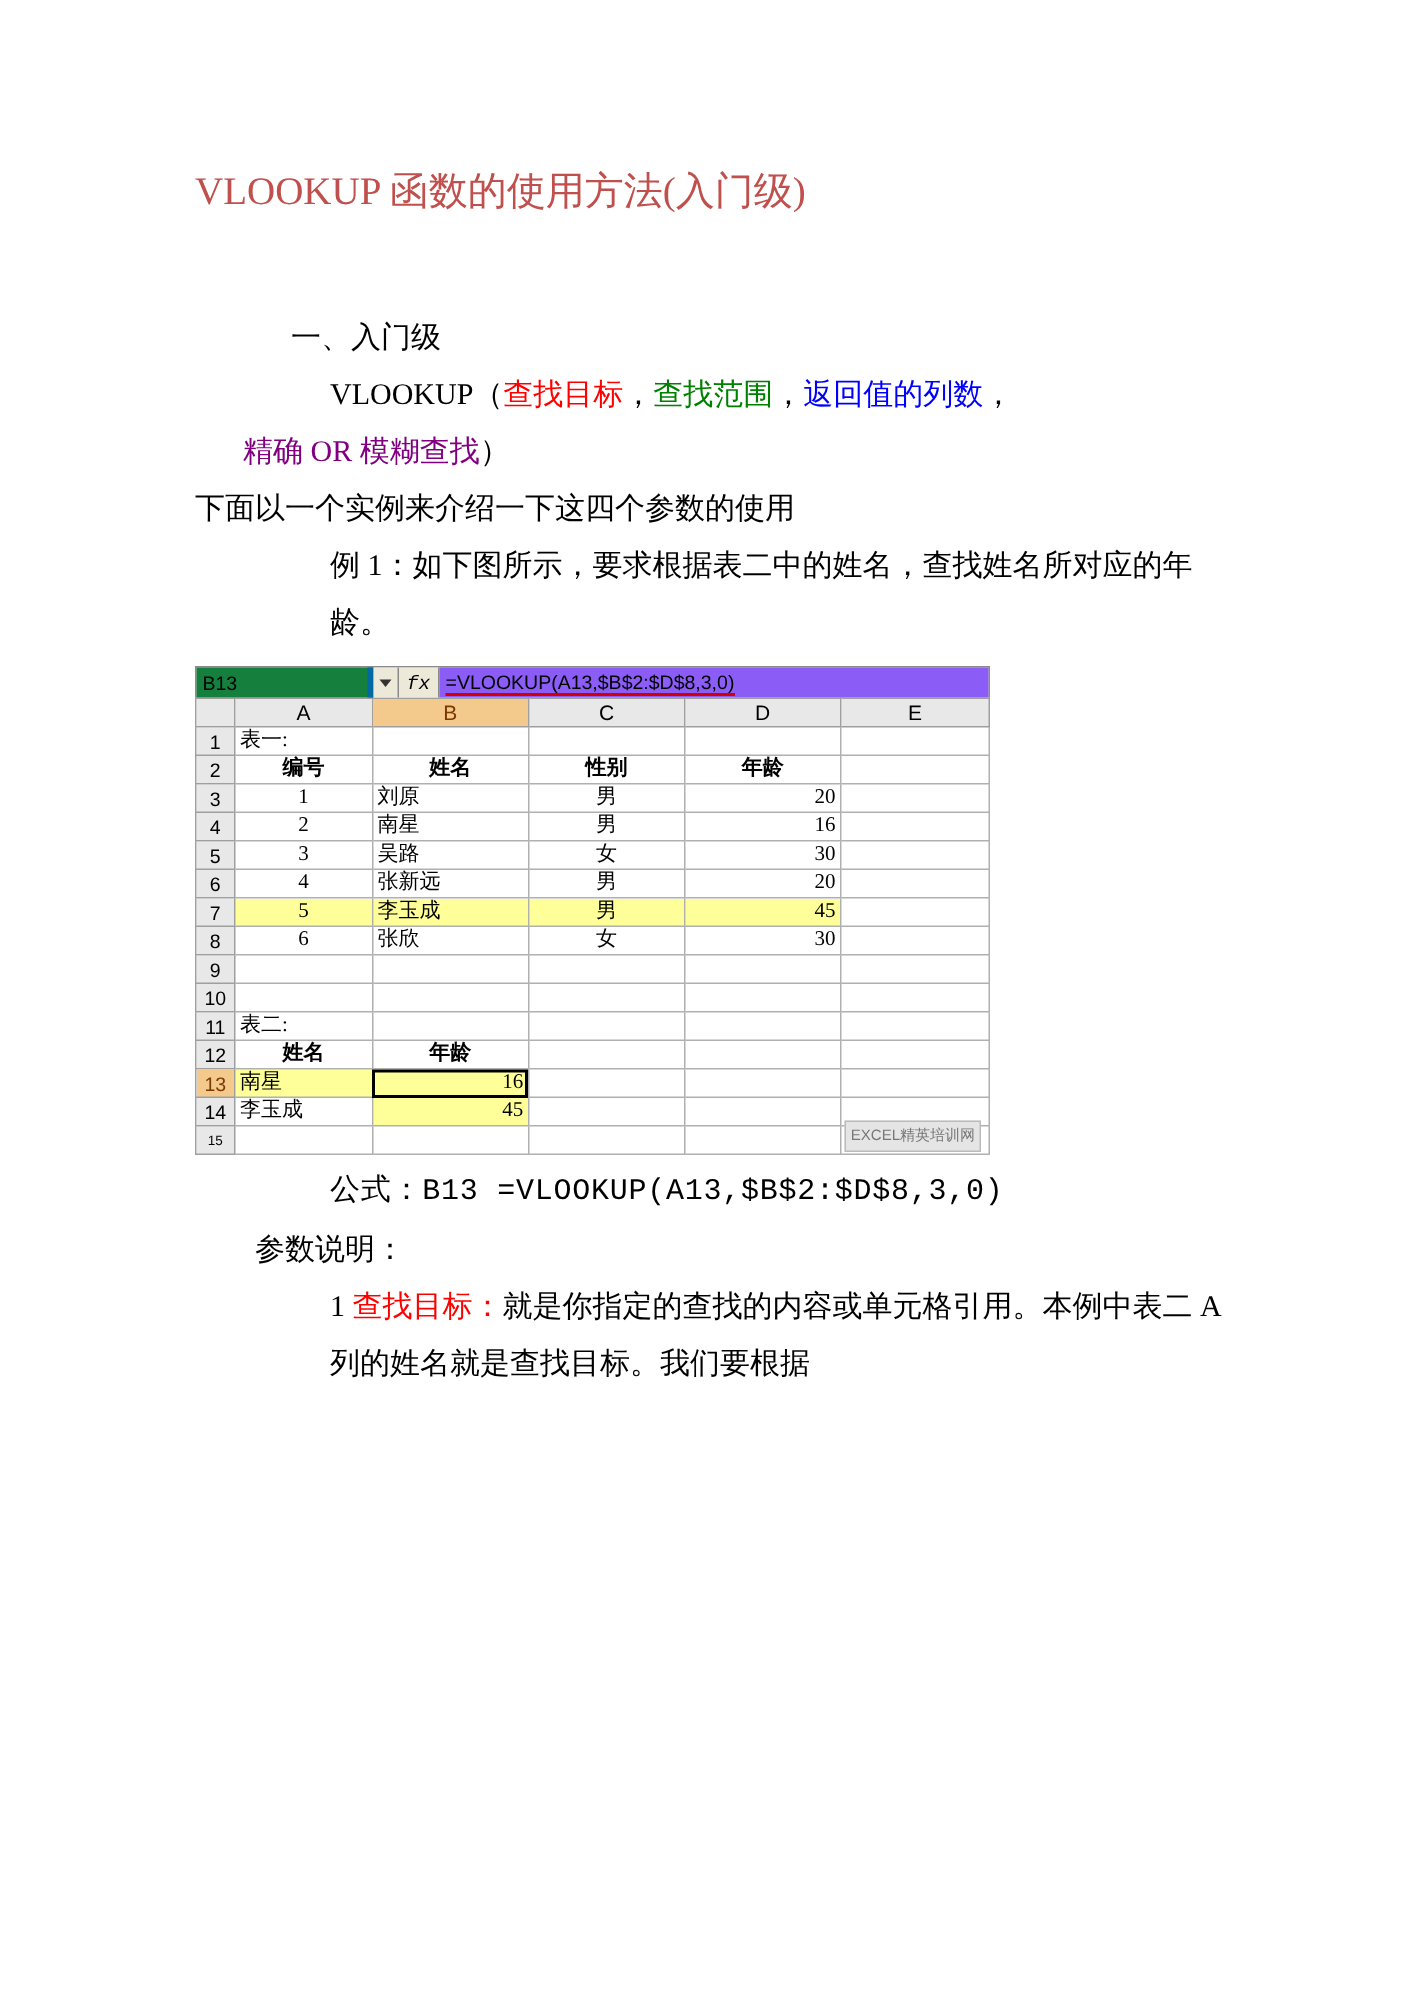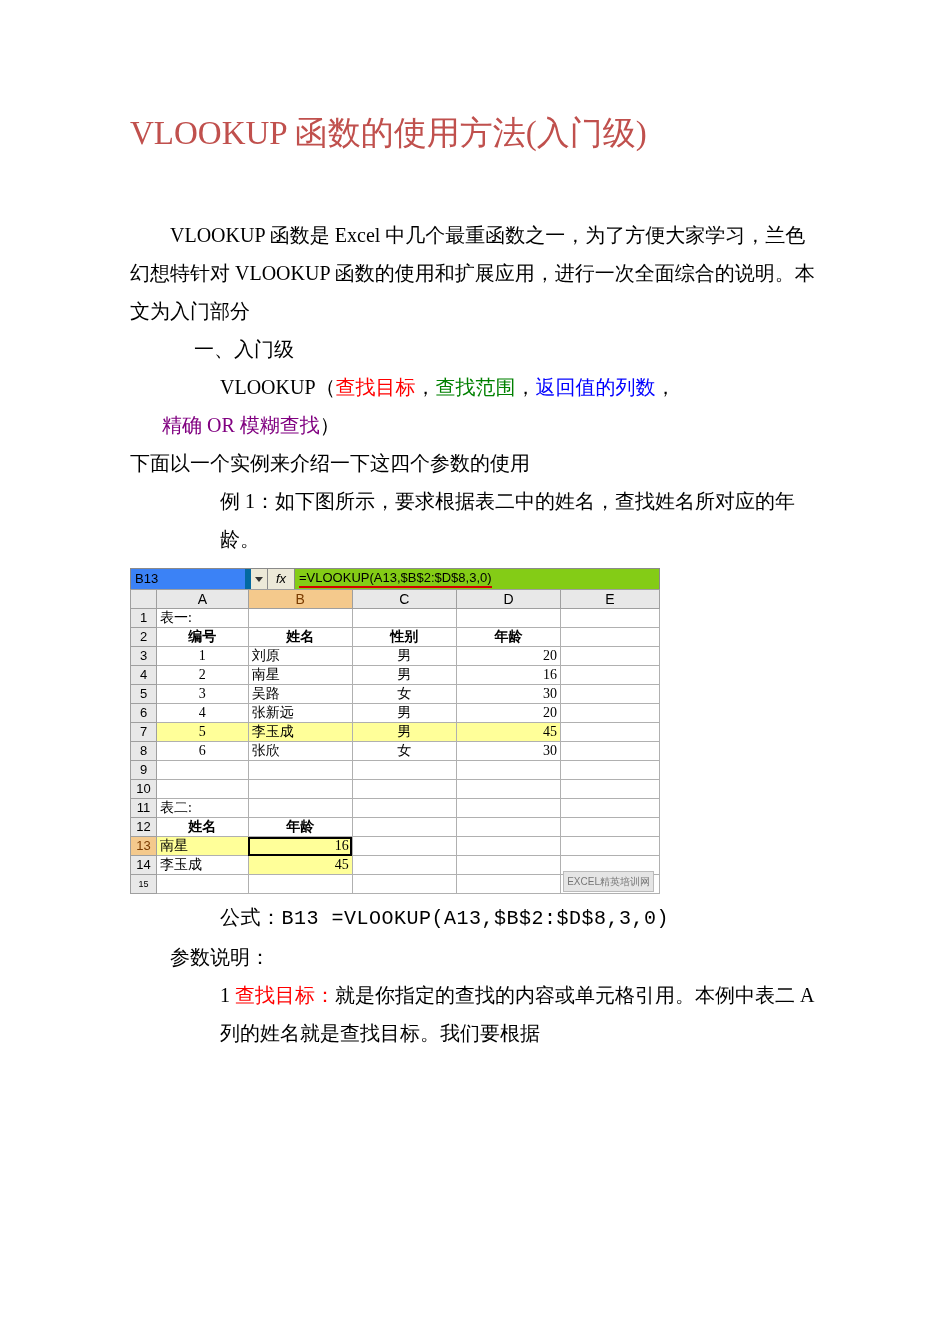--- a/index.html
+++ b/index.html
@@ -10,21 +10,21 @@
     font-size:20px;
     line-height:1.9;
     color:#000;
   }
   .page{
     padding:110px 130px 40px 130px;
     box-sizing:border-box;
   }
   h1{
     margin:0 0 60px 0;
-    font-size:33px;
+    font-size:26px;
     font-weight:normal;
     color:#c0504d;
     font-family:"SimSun","宋体",serif;
     line-height:1.4;
   }
   p{margin:0;text-indent:2em;}
   .no-indent{text-indent:0;}
   .left-align{text-indent:0;}
   .sub1{padding-left:3.2em;text-indent:0;}
   .sub{padding-left:4.5em;text-indent:0;}
@@ -53,41 +53,41 @@
     display:flex;
     height:20px;
     border:1px solid #8a8a8a;
     border-bottom:none;
     background:#e8e8e8;
     font-family:Tahoma,Arial,sans-serif;
     font-size:13px;
   }
   .fbar .nb{
     width:106px;
-    border-right:6px solid #0369a1;
+    border-right:4px solid #0369a1;
     display:flex;align-items:center;
     padding:0 4px;
-    background:#3b82f6;
+    background:#15803d;
   }
   .fbar .dd{
     width:16px;border-right:1px solid #8a8a8a;
     display:flex;align-items:center;justify-content:center;
     font-size:8px;color:#333;background:#ece9d8;
   }
   .fbar .fx{
     width:26px;border-right:1px solid #8a8a8a;
     display:flex;align-items:center;justify-content:center;
-    font-style:italic;font-family:Liberation Sans, sans-serif;
+    font-style:italic;font-family:Liberation Mono, monospace;
     background:#ece9d8;
   }
   .fbar .fv{
     flex:1;display:flex;align-items:center;padding:0 4px;
     font-family:Tahoma,Arial,sans-serif;
     font-size:13px;color:#000;
-    background:#84cc16;
+    background:#8b5cf6;
   }
   .fbar .fv .underline{
     display:inline-block;border-bottom:2px solid #d40000;
   }
 
   
   table.sheet{
     border-collapse:collapse;
     width:100%;
     table-layout:fixed;
@@ -130,21 +130,20 @@
   
   .tri::after{content:"";border-left:4px solid transparent;border-right:4px solid transparent;border-top:5px solid #333;display:inline-block;}
 </style>
 </head>
 <body>
 
 <div class="page">
 
   <h1>VLOOKUP 函数的使用方法(入门级)</h1>
 
-  <p>VLOOKUP 函数是 Excel 中几个最重函数之一，为了方便大家学习，兰色幻想特针对 VLOOKUP 函数的使用和扩展应用，进行一次全面综合的说明。本文为入门部分</p>
 
   <p class="sub1 bold">一、入门级</p>
 
 
   <p class="sub">
     <span>VLOOKUP（</span><span class="red">查找目标</span><span>，</span><span class="green">查找范围</span><span>，</span><span class="blue">返回值的列数</span><span>，</span>
   </p>
   <p class="no-indent">
     <span class="purple">精确 OR 模糊查找</span><span>）</span>
   </p>

